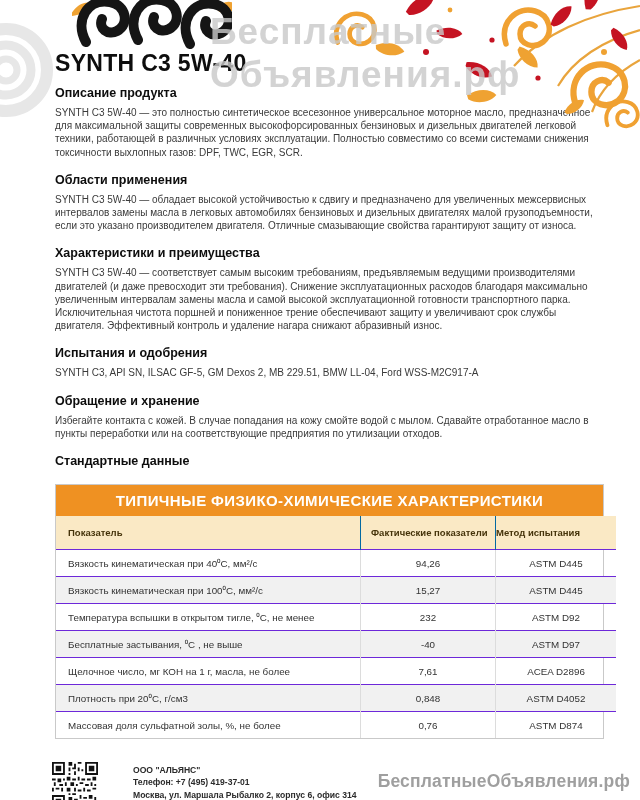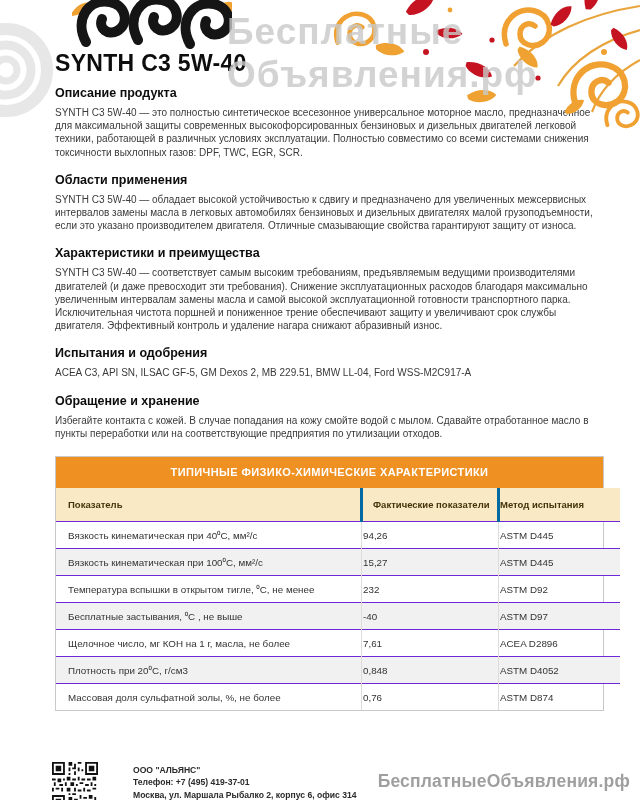--- a/index.html
+++ b/index.html
@@ -5,41 +5,41 @@
   html,body{margin:0;padding:0;background:#fff}
   .page{position:relative;width:640px;height:800px;background:#fff;overflow:hidden;
         font-family:"Liberation Sans",sans-serif;color:#222}
   
   .hdr{position:relative;height:84px}
   .swl{position:absolute;left:-34px;top:14px;z-index:1}
   .blk{position:absolute;left:72px;top:-10px;z-index:2}
   .flr{position:absolute;right:0;top:0;z-index:1}
   .title{position:absolute;left:55px;top:50px;z-index:3;font-size:23px;font-weight:bold;
          color:#0d0d0d;letter-spacing:.3px;white-space:nowrap}
-  .wm{position:absolute;left:227px;top:10px;z-index:4;color:#c9c9c9;opacity:.8;
+  .wm{position:absolute;left:210px;top:10px;z-index:4;color:#c9c9c9;opacity:.8;
       font-weight:bold;font-size:37px;line-height:43px;letter-spacing:1px;pointer-events:none}
   
   .content{padding:0 36px 0 55px}
   h2{font-size:12.5px;margin:14px 0 6px;color:#0d0d0d}
   h2.first{margin-top:2px}
   p.body{font-size:10px;line-height:13.2px;margin:0;color:#3a3a3a}
   
   .tblwrap{margin-top:16px;border:1px solid #c9c9c9}
-  .tbl-title{background:#EF9122;color:#fff;font-weight:bold;font-size:11px;text-align:center;
+  .tbl-title{background:#EF9122;color:#fff;font-weight:bold;font-size:15px;text-align:center;
              height:31px;line-height:31px;letter-spacing:.4px}
   table{width:100%;border-collapse:collapse;table-layout:fixed}
   th{background:#FAE9C5;color:#45330a;font-size:9.5px;font-weight:bold;height:33px;
-     text-align:left;padding:0 4px 0 12px;border-left:3px solid #0369a1;vertical-align:middle}
+     text-align:left;padding:0 4px 0 12px;border-left:1px solid #0369a1;vertical-align:middle}
   th.c0{width:288px;border-left:none}
   th.c1{width:120px;padding-left:10px}
   th.c2{width:120px;padding:0}
   td{height:24px;font-size:9.8px;color:#333;border-top:1px solid #6d28d9;
      border-left:1px solid #dcdcdc;vertical-align:middle}
   td:first-child{border-left:none;padding-left:12px}
-  td.c1,td.c2{}
+  td.c1,td.c2{text-align:center}
   tbody tr:nth-child(even) td{background:#f1f1f1}
   
   .footer{position:absolute;left:52px;top:762px;display:flex;z-index:2}
   .qr{width:46px;height:46px;flex:none}
   .finfo{margin-left:35px;font-size:8.6px;font-weight:bold;color:#2b2b2b;
          line-height:12.4px;padding-top:2px;white-space:nowrap}
   .site{position:absolute;right:10px;top:771px;font-size:17.5px;font-weight:bold;
         color:#9f9f9f;letter-spacing:.2px}
 </style>
 </head>
@@ -115,28 +115,31 @@
       <p class="body">SYNTH C3 5W-40 — обладает высокой устойчивостью к сдвигу и предназначено для увеличенных межсервисных интервалов замены масла в легковых автомобилях бензиновых и дизельных двигателях малой грузоподъемности, если это указано производителем двигателя. Отличные смазывающие свойства гарантируют защиту от износа.</p>
     </section>
 
     <section>
       <h2>Характеристики и преимущества</h2>
       <p class="body">SYNTH C3 5W-40 — соответствует самым высоким требованиям, предъявляемым ведущими производителями двигателей (и даже превосходит эти требования). Снижение эксплуатационных расходов благодаря максимально увеличенным интервалам замены масла и самой высокой эксплуатационной готовности транспортного парка. Исключительная чистота поршней и пониженное трение обеспечивают защиту и увеличивают срок службы двигателя. Эффективный контроль и удаление нагара снижают абразивный износ.</p>
     </section>
 
     <section>
       <h2>Испытания и одобрения</h2>
-      <p class="body">ACEA C3, API SN, ILSAC GF-5, GM Dexos 2, MB 229.51, BMW LL-04, Ford WSS-M2C917-A</p>
+      <p class="body">SYNTH C3, API SN, ILSAC GF-5, GM Dexos 2, MB 229.51, BMW LL-04, Ford WSS-M2C917-A</p>
     </section>
 
     <section>
       <h2>Обращение и хранение</h2>
       <p class="body">Избегайте контакта с кожей. В случае попадания на кожу смойте водой с мылом. Сдавайте отработанное масло в пункты переработки или на соответствующие предприятия по утилизации отходов.</p>
     </section>
 
+    <section>
+      <h2>Стандартные данные</h2>
+    </section>
 
     <div class="tblwrap">
       <div class="tbl-title">ТИПИЧНЫЕ ФИЗИКО-ХИМИЧЕСКИЕ ХАРАКТЕРИСТИКИ</div>
       <table>
         <thead>
           <tr>
             <th class="c0">Показатель</th>
             <th class="c1">Фактические показатели</th>
             <th class="c2">Метод испытания</th>
           </tr>

